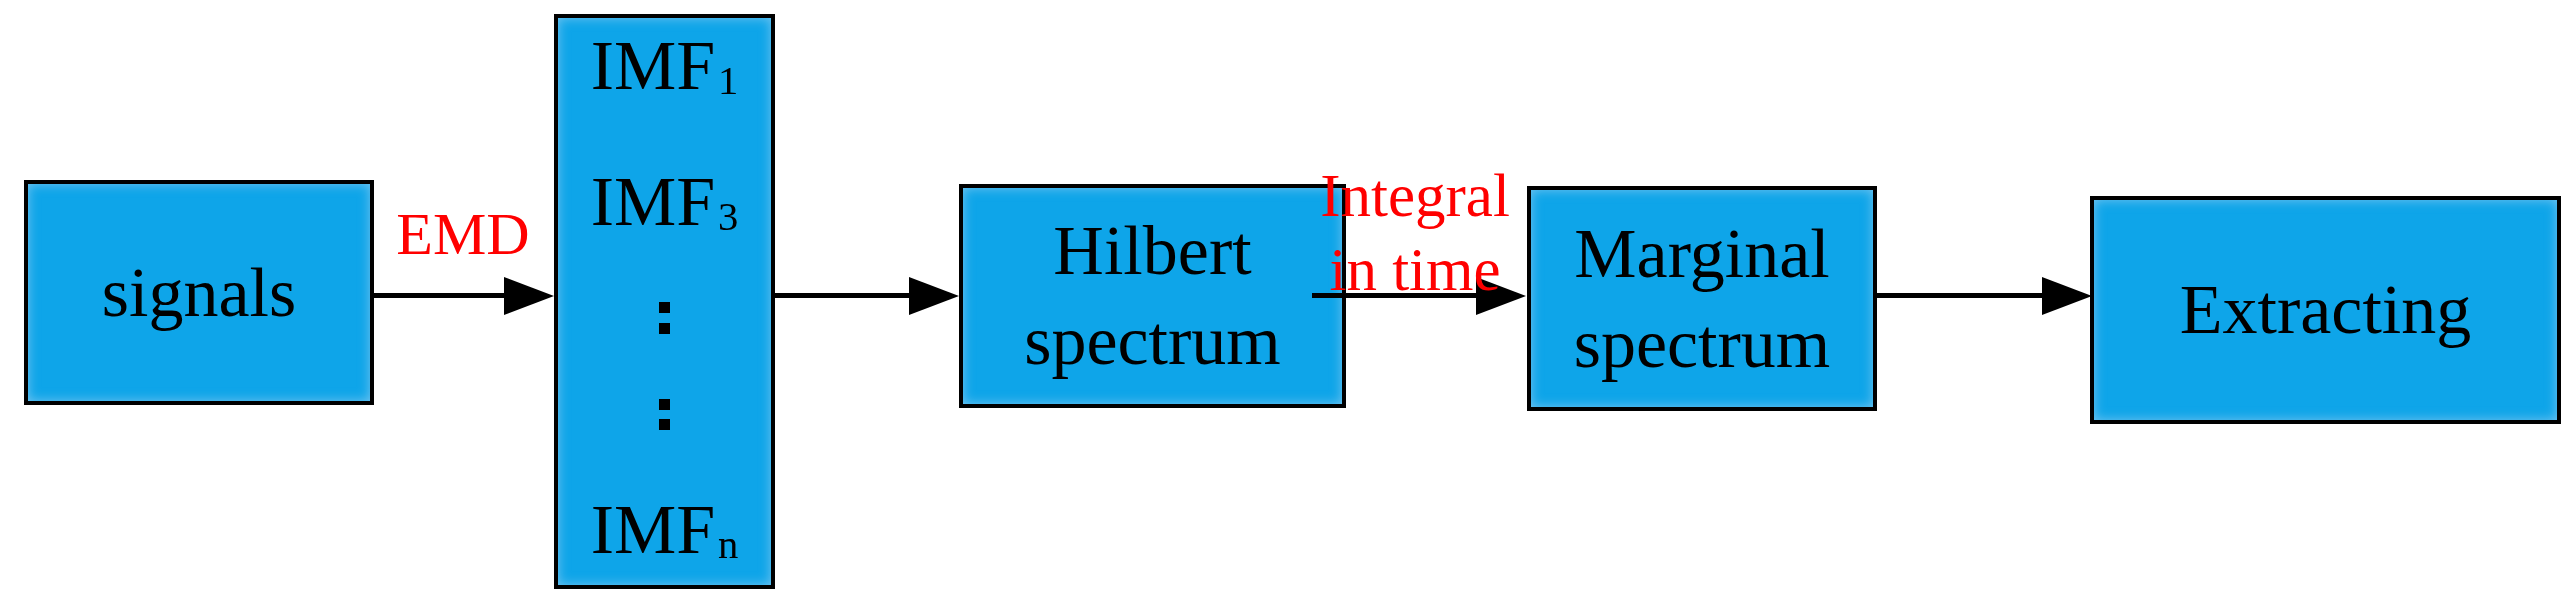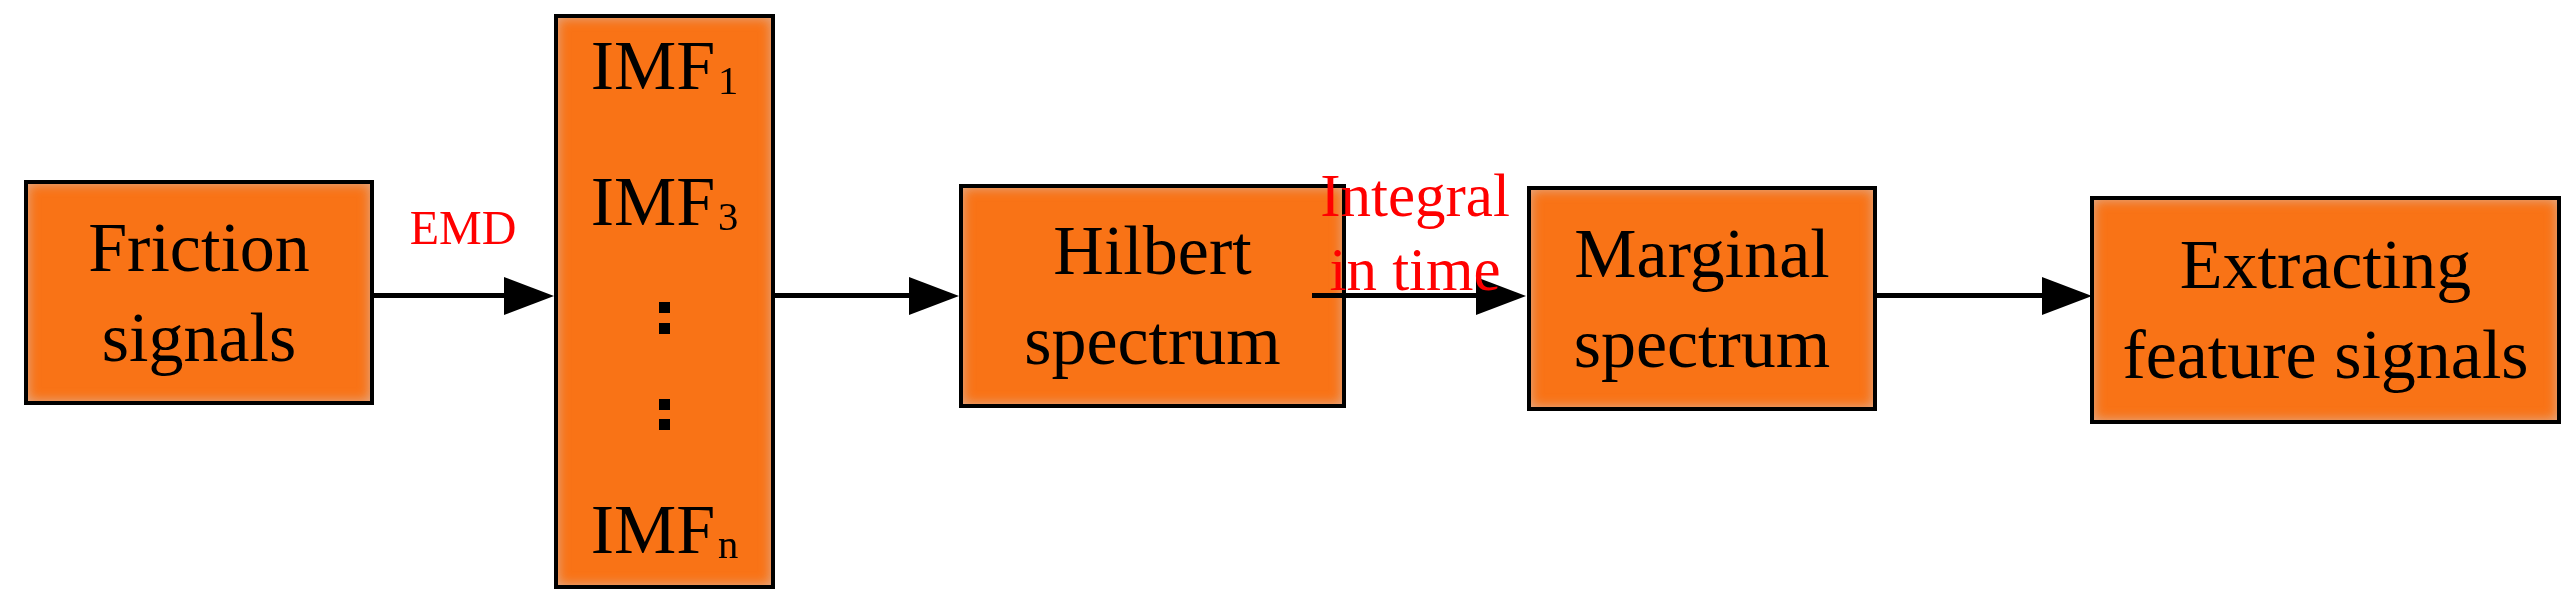--- a/index.html
+++ b/index.html
@@ -18,21 +18,21 @@
     position:relative;
     width:2576px;height:599px;
     background:var(--bg);
     overflow:hidden;
   }
   
   .box{
     position:absolute;
     box-sizing:border-box;
     border:4.3px solid var(--ink);
-    background:#f97316;
+    background:#0ea5e9;
     display:flex;
     flex-direction:column;
     align-items:center;
     justify-content:center;
     text-align:left;
     color:var(--ink);
     box-shadow:inset 0 0 12px rgba(203,223,245,0.55);
   }
   .box-line{
     font-size:70px;
@@ -92,32 +92,31 @@
   .arrow-final    {left:1876px; width:166px;}
 
   
   .arrow-label{
     position:absolute;
     color:var(--accent);
     text-align:center;
     transform:translateX(-50%);
     white-space:nowrap;
   }
-  .label-emd     {left:463px;  top:204px; font-size:48px; line-height:1;}
+  .label-emd     {left:463px;  top:204px; font-size:60px; line-height:1;}
   .label-hht     {left:869px; top:208px; font-size:60px; line-height:1;}
   .label-integral{left:1415px; top:159px; font-size:61px; line-height:1.22;}
   .label-integral .lbl-line{display:block;}
 </style>
 </head>
 <body>
 
 <div class="canvas">
 
   <div class="box box-friction">
-    <div class="box-line">Friction</div>
     <div class="box-line">signals</div>
   </div>
 
   <div class="arrow arrow-emd"></div>
   <div class="arrow-label label-emd">EMD</div>
 
   <div class="box box-imf">
     <div class="imf-item"><span>IMF</span><span class="sub">1</span></div>
     <div class="imf-item"><span>IMF</span><span class="sub">3</span></div>
     <div class="vdots">
@@ -146,17 +145,16 @@
 
   <div class="box box-marginal">
     <div class="box-line">Marginal</div>
     <div class="box-line">spectrum</div>
   </div>
 
   <div class="arrow arrow-final"></div>
 
   <div class="box box-extracting">
     <div class="box-line">Extracting</div>
-    <div class="box-line">feature signals</div>
   </div>
 
 </div>
 
 
 </body></html>

